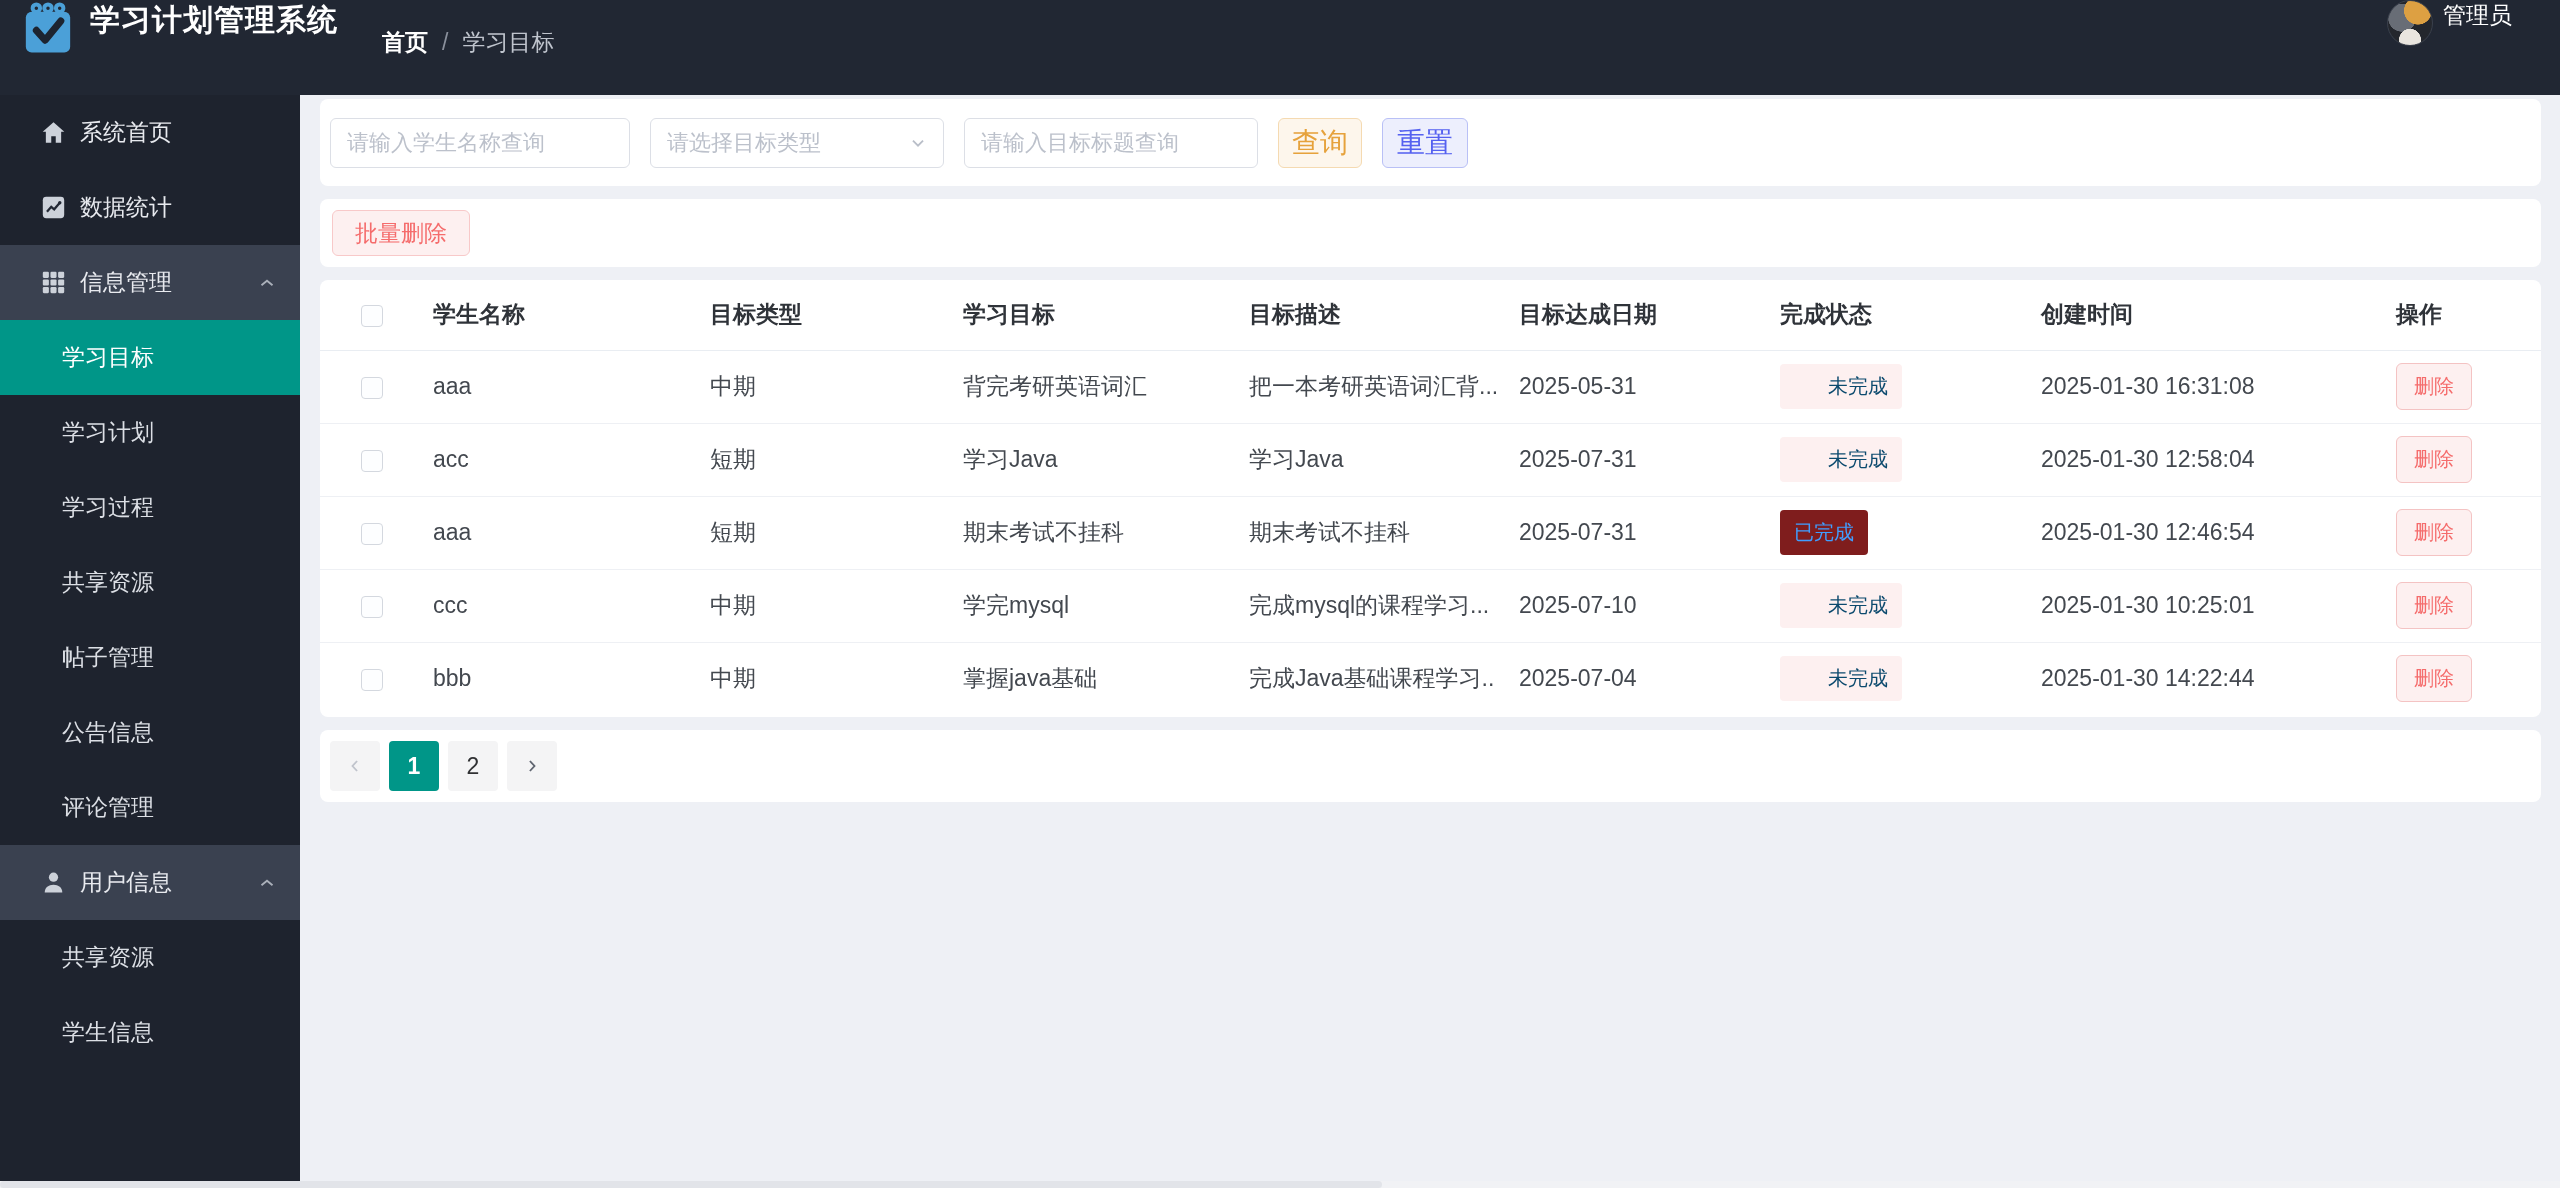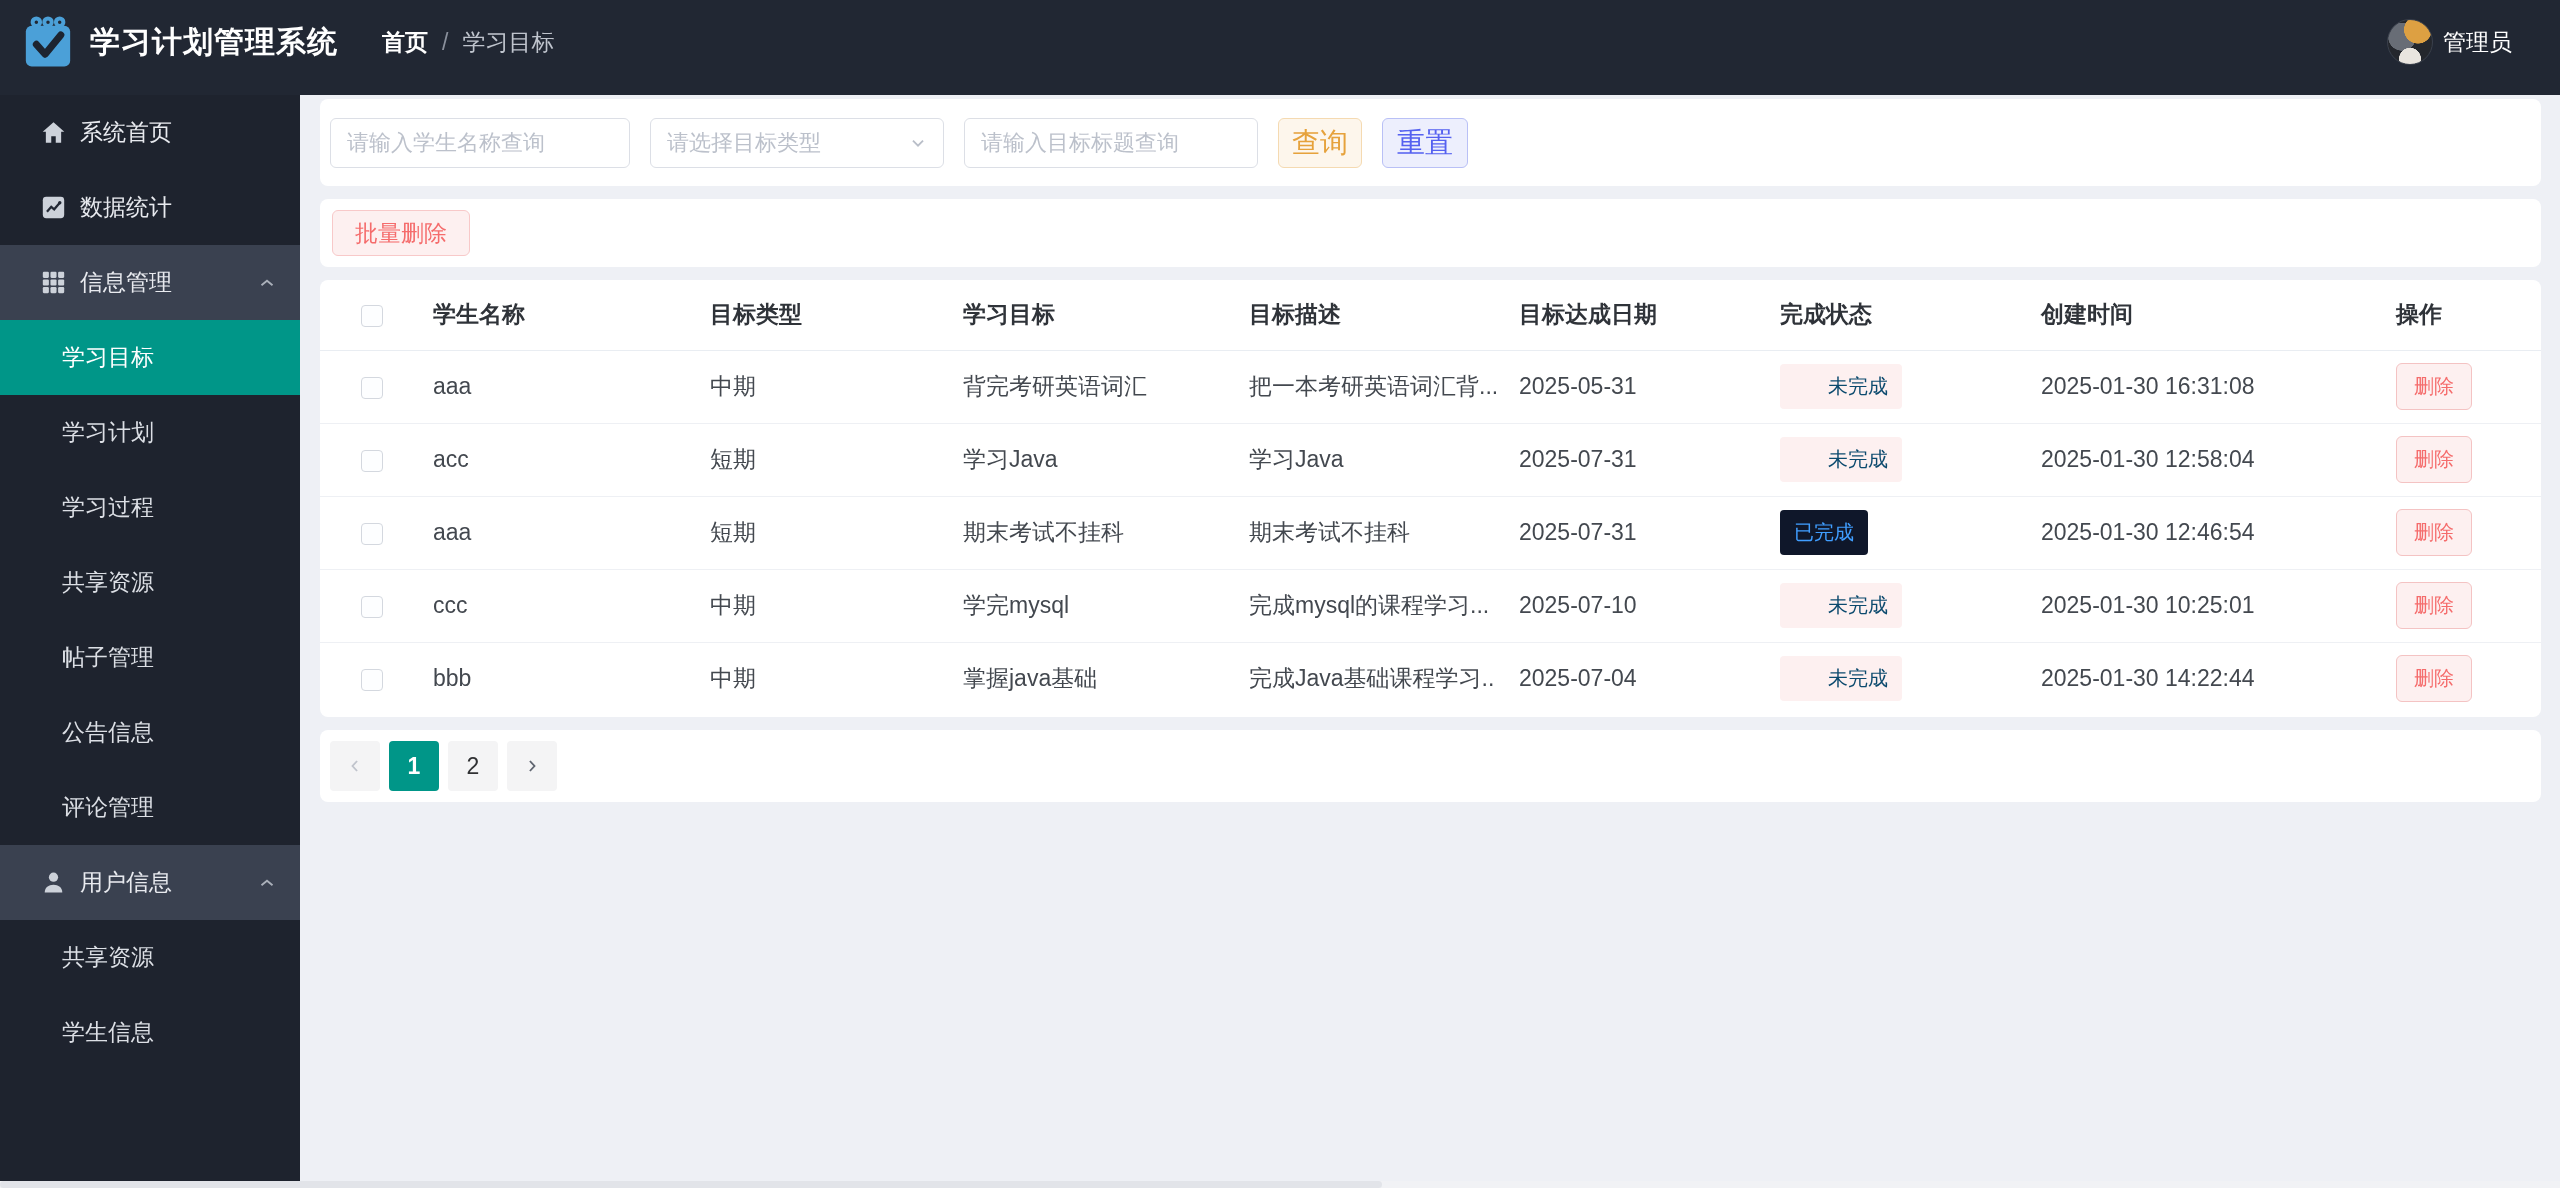--- a/index.html
+++ b/index.html
@@ -1,21 +1,21 @@
 <!DOCTYPE html>
 <html><head>
 <meta charset="utf-8">
 <style>
   * { margin:0; padding:0; box-sizing:border-box; }
   html,body { width:2560px; height:1188px; overflow:hidden;
     font-family:"Liberation Sans","DejaVu Sans",sans-serif; background:#eef0f5; }
 
   
   .header { position:absolute; left:0; top:0; width:2560px; height:95px;
-    background:#212733; display:flex; align-items:center; padding:0 48px 11px 20px; z-index:5; }
+    background:#212733; display:flex; padding:0 48px 11px 20px; z-index:5; }
   .logo { width:56px; height:56px; margin-right:14px; flex:0 0 auto; }
   .app-title { color:#ffffff; font-size:30px; font-weight:700; letter-spacing:1px; }
   .breadcrumb { display:flex; align-items:center; margin-left:44px; font-size:23px; }
   .bc-home { color:#ffffff; font-weight:700; cursor:pointer; }
   .bc-sep { color:#8a909c; margin:0 14px; }
   .bc-cur { color:#bfc4cd; }
   .hdr-spacer { flex:1; }
   .avatar { width:46px; height:46px; border-radius:50%; flex:0 0 auto; cursor:pointer;
     background:
       radial-gradient(circle at 68% 22%, #dda042 0 30%, rgba(0,0,0,0) 31%),
@@ -73,21 +73,21 @@
   th, td { text-align:left; padding-left:23px; font-size:23px; overflow:hidden;
     white-space:nowrap; }
   th { height:70px; color:#2f3339; font-weight:700; border-bottom:1px solid #e9edf2; }
   td { height:73px; color:#43484f; border-bottom:1px solid #eef0f4; }
   tr:last-child td { border-bottom:none; }
   .col-check { padding-left:41px; }
   .checkbox { display:inline-block; width:22px; height:22px; border:1px solid #d4d8df;
     border-radius:4px; background:#fdfeff; cursor:pointer; vertical-align:middle; }
   .badge { display:inline-block; padding:9px 14px; border-radius:4px; font-size:20px; }
   .badge.pending { color:#0c4a6e; background:#fdf0f0;padding-left:48px; }
-  .badge.done { color:#409eff; background:#0f172a; }
+  .badge.done { color:#409eff; background:#7f1d1d; }
   .btn-del { padding:9px 17px; color:#f56c6c; background:#fdf0f0;
     border:1px solid #f4c3c3; border-radius:6px; font-size:20px; cursor:pointer;
     font-family:inherit; }
 
   
   .pager-card { height:72px; display:flex; align-items:center; padding-left:10px; gap:9px; }
   .pg-btn { width:50px; height:50px; border:none; border-radius:4px; background:#f4f4f5;
     display:flex; align-items:center; justify-content:center; font-size:23px;
     color:#303133; cursor:pointer; font-family:inherit; }
   .pg-btn.active { background:#009688; color:#ffffff; font-weight:700; }

